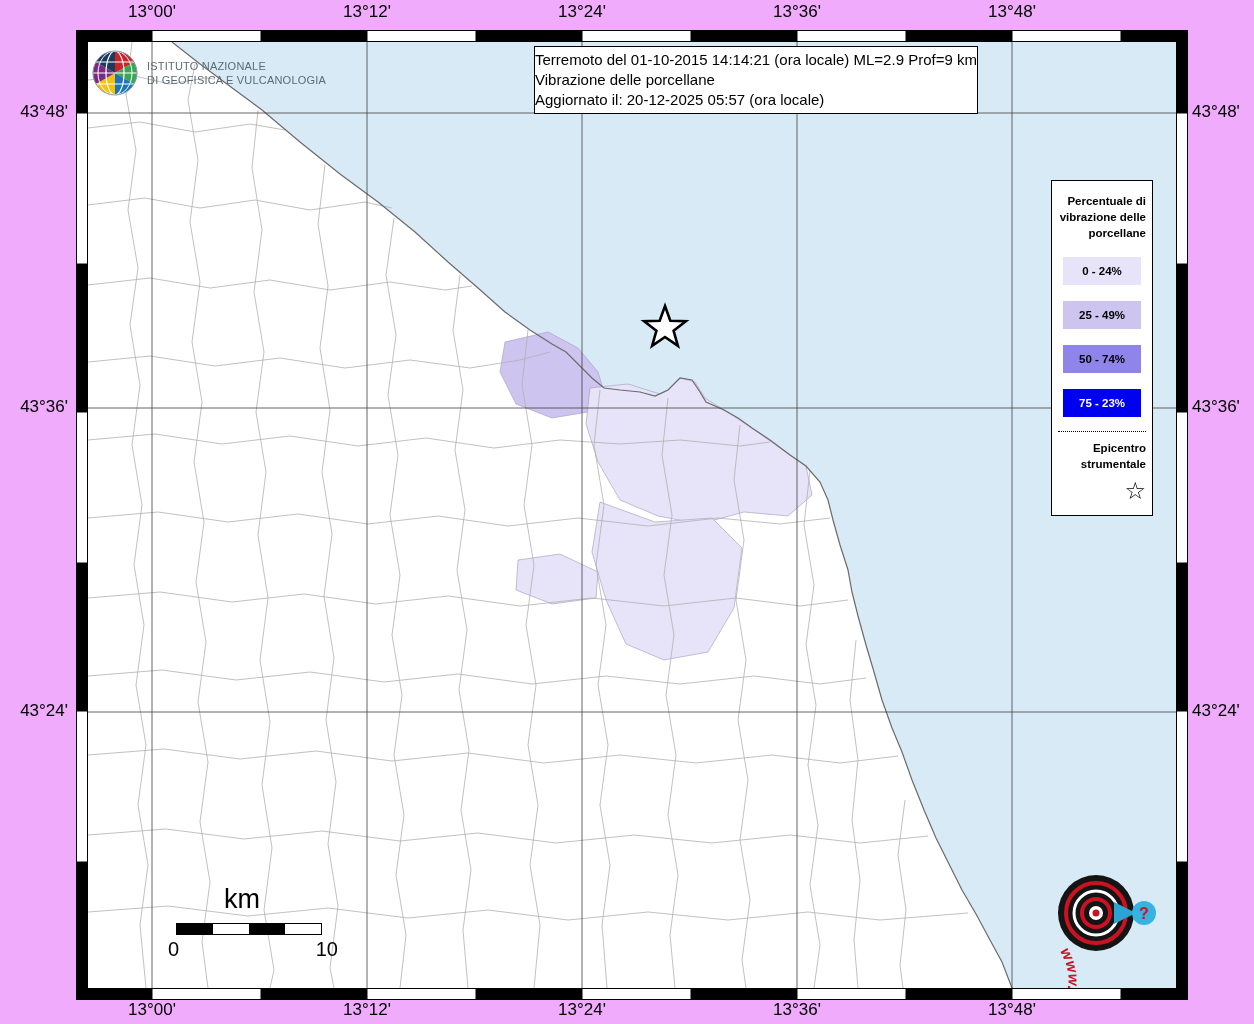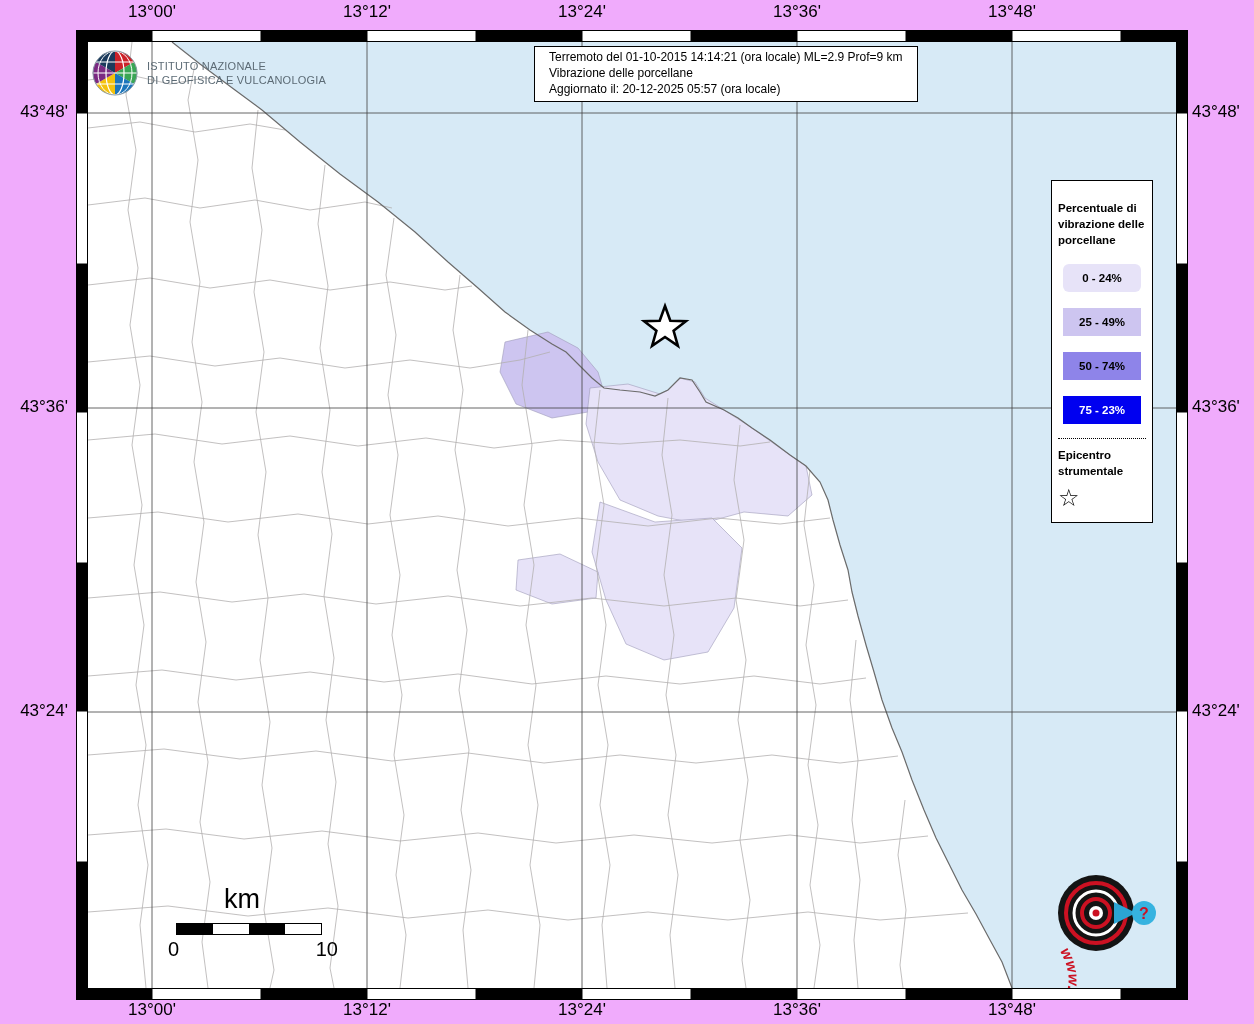--- a/index.html
+++ b/index.html
@@ -13,25 +13,25 @@
   .band-h{left:76px;width:1112px;height:12px;
           background:repeating-linear-gradient(90deg,#000 0 107.5px,#fff 107.5px 215px);
           background-position:-31.5px 0;}
   .band-v{top:30px;width:12px;height:970px;
           background:repeating-linear-gradient(180deg,#000 0 149.5px,#fff 149.5px 299px);
           background-position:0 -66.5px;}
   #band-top{top:30px;} #band-bottom{top:988px;}
   #band-left{left:76px;} #band-right{left:1176px;}
   #map-svg{position:absolute;left:0;top:0;}
   #info-box{position:absolute;left:534px;top:46px;background:#fff;border:1px solid #000;
-            padding:3px 14px;font-size:12px;line-height:1.33;white-space:nowrap;z-index:6;}
+            padding:3px 0;font-size:15px;line-height:1.33;white-space:nowrap;z-index:6;}
   #ingv{position:absolute;left:92px;top:50px;display:flex;align-items:center;gap:9px;z-index:6;}
   #ingv .ingv-text{font-size:11px;font-weight:normal;color:#5c6b75;line-height:1.3;letter-spacing:.2px;}
   #legend{position:absolute;left:1051px;top:180px;width:102px;background:#fff;border:1px solid #000;
-          box-sizing:border-box;padding:19px 6px 10px 6px;z-index:6;text-align:left;}
+          box-sizing:border-box;padding:12px 6px 10px 6px;z-index:6;text-align:right;}
   #legend .legend-title{font-size:11.5px;font-weight:bold;line-height:1.4;}
   .swatch{width:78px;height:28px;margin:16px auto 0 auto;display:flex;align-items:center;
           justify-content:center;font-size:11.5px;font-weight:bold;}
   #legend .sep{border-top:1px dotted #000;margin:14px 0 8px 0;}
   #legend .epi-label{font-size:11.5px;font-weight:bold;line-height:1.4;}
   #legend .epi-star{font-size:24px;line-height:1.1;margin-top:6px;}
   #scalebar{position:absolute;left:168px;top:884px;z-index:5;}
   #scalebar .km{font-size:27px;margin-left:56px;}
   #scalebar .bar{margin-top:8px;margin-left:8px;width:146px;height:12px;border:1px solid #000;
                  box-sizing:border-box;display:flex;}
@@ -156,21 +156,21 @@
   </div>
 
   <div id="info-box">
     <div>Terremoto del 01-10-2015 14:14:21 (ora locale) ML=2.9 Prof=9 km</div>
     <div>Vibrazione delle porcellane</div>
     <div>Aggiornato il: 20-12-2025 05:57 (ora locale)</div>
   </div>
 
   <div id="legend">
     <div class="legend-title">Percentuale di vibrazione delle porcellane</div>
-    <div class="swatch" style="background-color: rgb(231, 227, 248); color: rgb(0, 0, 0); border-radius: 6px;">0 - 24%</div>
+    <div class="swatch" style="background-color: rgb(231, 227, 248); color: rgb(0, 0, 0);">0 - 24%</div>
     <div class="swatch" style="background-color: rgb(205, 197, 240); color: rgb(0, 0, 0);">25 - 49%</div>
     <div class="swatch" style="background-color: rgb(142, 132, 233); color: rgb(0, 0, 0);">50 - 74%</div>
     <div class="swatch" style="background-color: rgb(0, 0, 240); color: rgb(255, 255, 255);">75 - 23%</div>
     <div class="sep"></div>
     <div class="epi-label">Epicentro strumentale</div>
     <div class="epi-star">☆</div>
   </div>
 
   <div id="scalebar">
     <div class="km">km</div>

